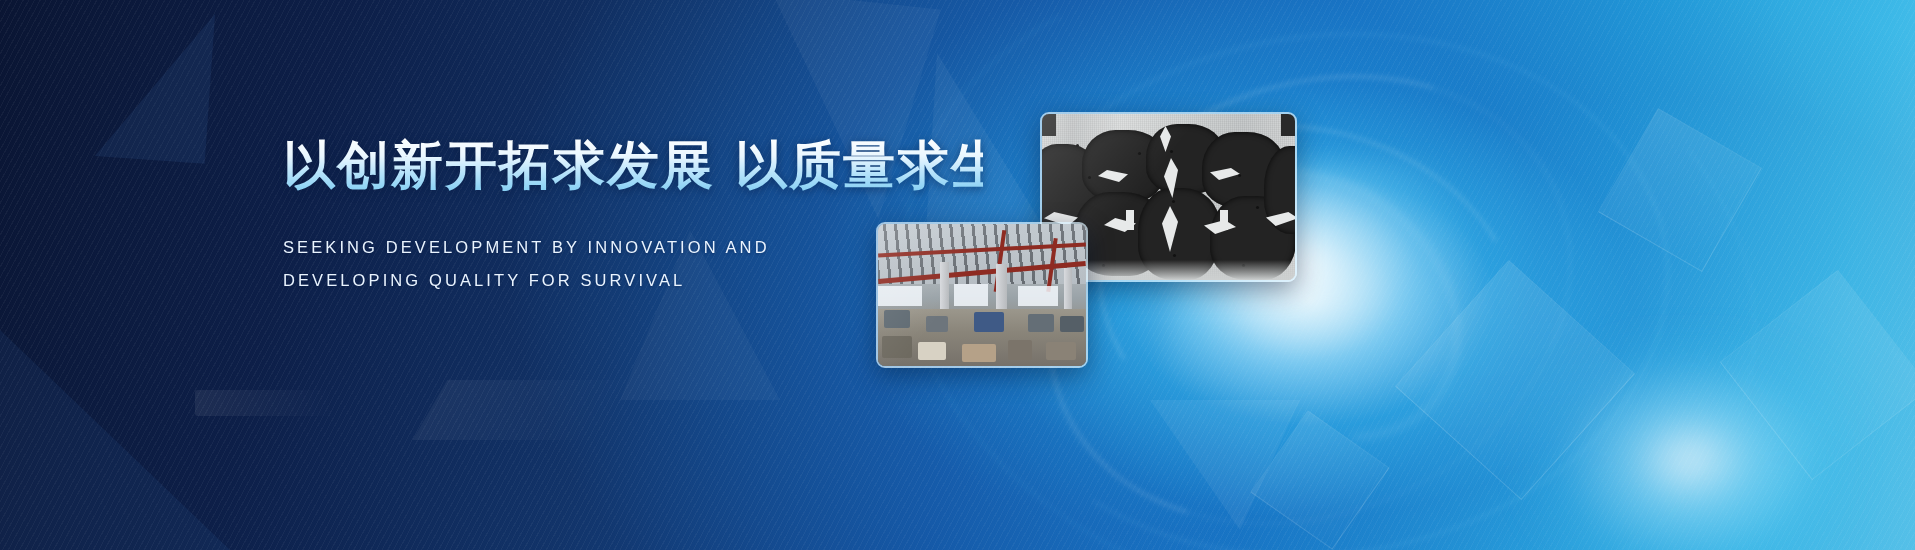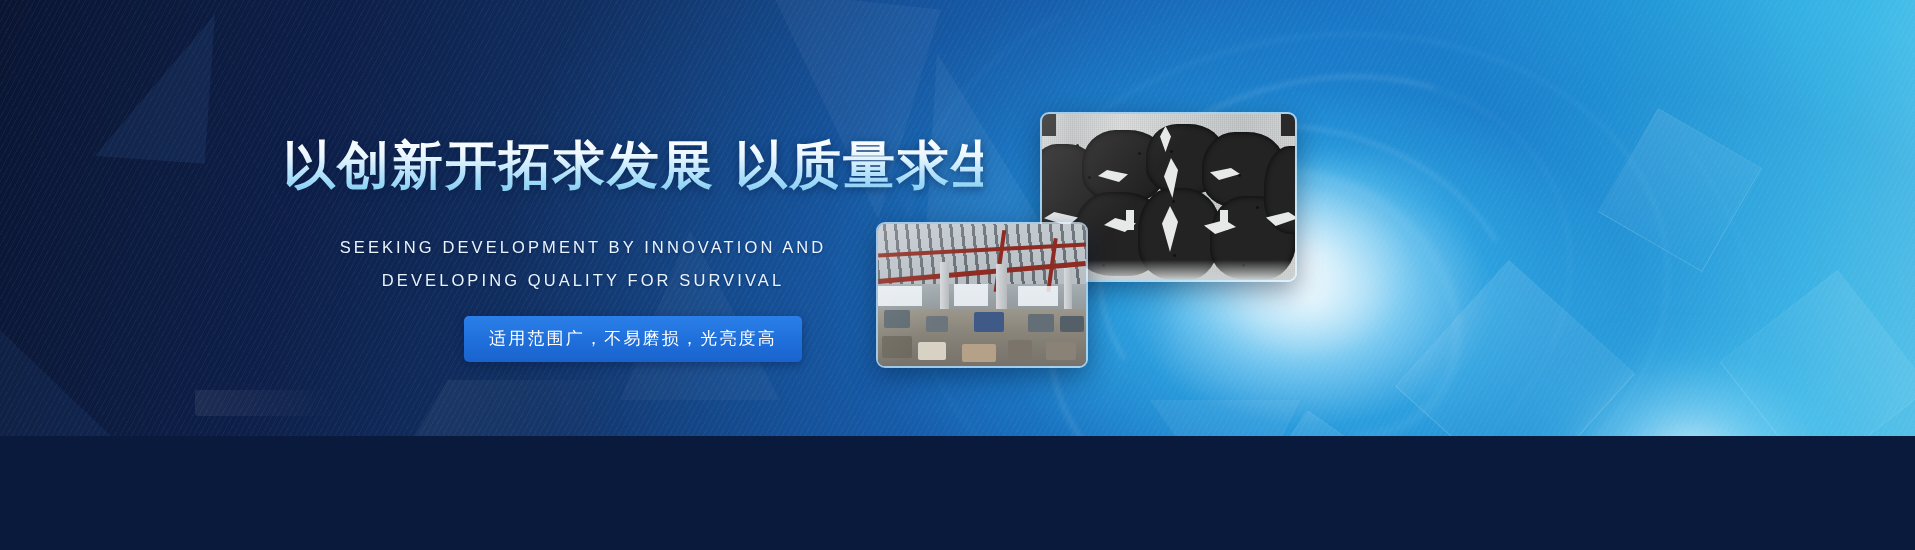--- a/index.html
+++ b/index.html
@@ -4,27 +4,26 @@
 <title>Banner</title>
 <style>
   * { margin:0; padding:0; box-sizing:border-box; }
   html, body {
     width:1915px; height:550px; overflow:hidden;
     background:#0a1a3c;
     font-family:"Liberation Sans", sans-serif;
   }
 
   .banner {
-    position:relative; width:1915px; height:436px; overflow:hidden;
+    position:relative; width:1915px; height:550px; overflow:hidden;
     background:
       radial-gradient(ellipse 620px 420px at 1310px 300px, rgba(255,255,255,0.80) 0%, rgba(180,235,255,0.55) 14%, rgba(60,190,240,0.38) 30%, rgba(20,120,200,0.14) 52%, rgba(10,50,120,0) 72%),
       radial-gradient(ellipse 900px 700px at 1180px 250px, rgba(40,170,235,0.70) 0%, rgba(25,110,195,0.38) 40%, rgba(12,45,110,0.05) 75%),
       radial-gradient(ellipse 700px 560px at 1640px 430px, rgba(70,200,245,0.42) 0%, rgba(20,90,170,0.10) 60%, rgba(10,40,100,0) 80%),
       linear-gradient(105deg, #0a1430 0%, #0d1e46 17%, #123469 34%, #14529e 52%, #1878c6 66%, #23a2df 80%, #3fc0ee 92%, #63d2f4 100%);
-    text-align: center;
   }
 
   
   .tex-lines {
     position:absolute; inset:0;
     background-image:repeating-linear-gradient(118deg,
        rgba(255,255,255,0.045) 0px, rgba(255,255,255,0.045) 1px,
        rgba(255,255,255,0) 1px, rgba(255,255,255,0) 5px);
     pointer-events:none;
   }
@@ -183,21 +182,20 @@
   <div class="facet f10"></div>
   <div class="facet f11"></div>
 
   <div class="wm"></div>
 
   <div class="copy">
     <div class="headline">以创新开拓求发展 以质量求生存</div>
 
     <div class="subtitle">SEEKING DEVELOPMENT BY INNOVATION AND DEVELOPING QUALITY FOR SURVIVAL</div>
 
-    <div class="badge">适用范围广，不易磨损，光亮度高</div>
   </div>
 
   <div class="photo mold">
     <div class="mold-bg"></div>
     <div class="mold-noise"></div>
 
     <div class="tread r" style="left:-14px; top:30px;  width:72px; height:86px;"></div>
     <div class="tread r" style="left:40px;  top:16px;  width:84px; height:72px;"></div>
     <div class="tread r" style="left:32px;  top:78px;  width:90px; height:84px;"></div>
     <div class="tread r" style="left:104px; top:10px;  width:78px; height:70px;"></div>

